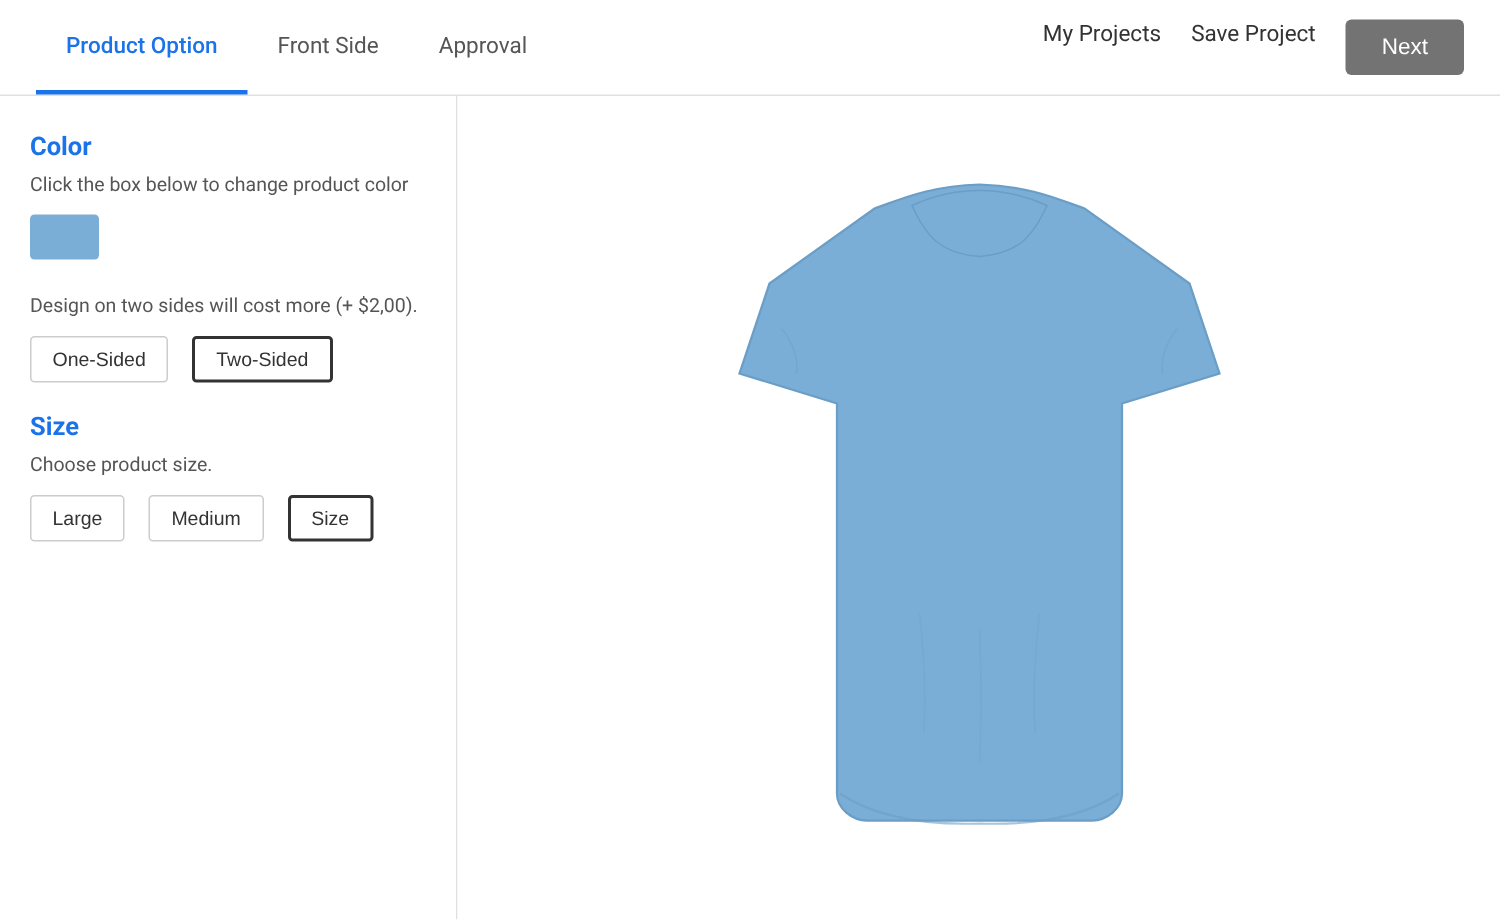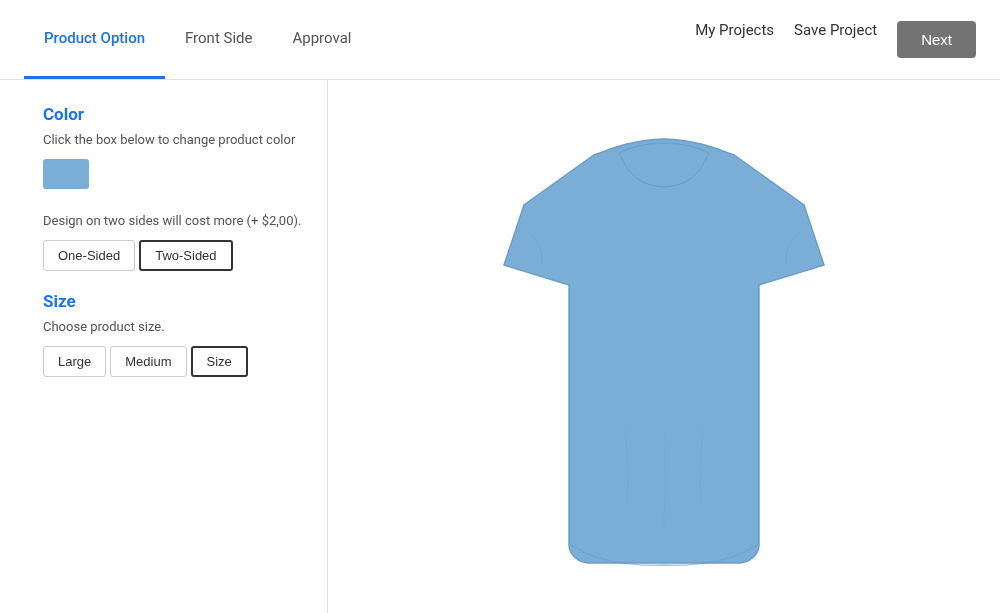--- a/index.html
+++ b/index.html
@@ -5,21 +5,21 @@
     * { box-sizing: border-box; margin: 0; padding: 0; }
     body { font-family: -apple-system, BlinkMacSystemFont, 'Segoe UI', Roboto, sans-serif; background: #fff; color: #333; }
 
     
     .header {
       display: flex;
       align-items: center;
       justify-content: space-between;
       padding: 0 24px;
       border-bottom: 1px solid #e0e0e0;
-      height: 80px;
+      height: 64px;
     }
     .nav-tabs {
       display: flex;
       align-items: center;
       height: 100%;
       gap: 0;
     }
     .nav-tab {
       padding: 0 20px;
       height: 100%;
@@ -55,21 +55,20 @@
       padding: 10px 24px;
       font-size: 15px;
       cursor: pointer;
       font-weight: 500;
     }
 
     
     .main {
       display: flex;
       height: calc(613px - 64px);
-      padding-left: 23px;
     }
 
     
     .sidebar {
       width: 305px;
       min-width: 305px;
       border-right: 1px solid #e0e0e0;
       padding: 24px 20px;
       overflow-y: auto;
     }
@@ -94,21 +93,21 @@
       cursor: pointer;
       margin-bottom: 24px;
     }
 
     .section-divider {
       margin-bottom: 20px;
     }
 
     .option-buttons {
       display: flex;
-      gap: 4px;
+      gap: 16px;
       margin-top: 10px;
       margin-bottom: 20px;
     }
     .opt-btn {
       border: 1px solid #ccc;
       background: #fff;
       border-radius: 3px;
       padding: 6px 14px;
       font-size: 13px;
       cursor: pointer;

